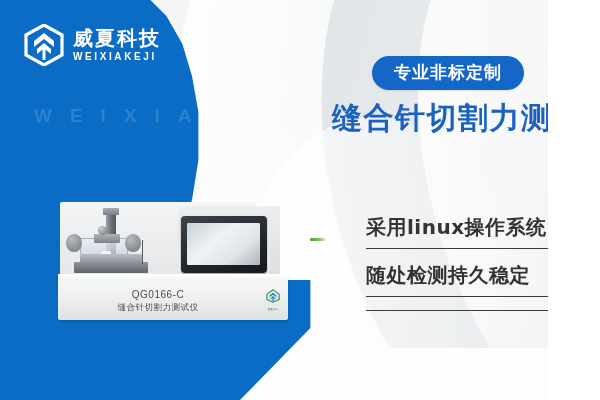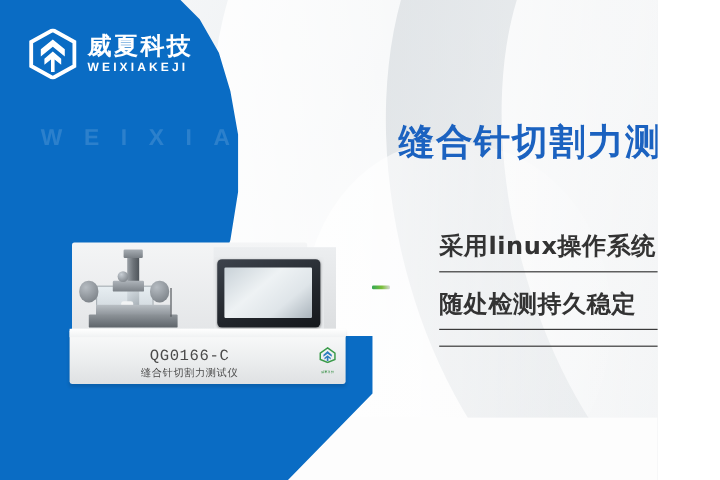--- a/index.html
+++ b/index.html
@@ -130,21 +130,21 @@
     font-size: 30px;
     font-weight: bold;
     letter-spacing: 1.5px;
     white-space: nowrap;
     font-family: "DejaVu Sans", "Liberation Sans", sans-serif;
   }
 
   
   .features {
     position: absolute;
-    left: 366px; top: 192px;
+    left: 366px; top: 214px;
     width: 222px;
   }
   .feature-item { margin-bottom: 13px; }
   .feature-text {
     color: #333333;
     font-size: 20px;
     font-weight: bold;
     letter-spacing: 0.5px;
     white-space: nowrap;
     font-family: "DejaVu Sans", "Liberation Sans", sans-serif;
@@ -182,23 +182,23 @@
     background: linear-gradient(180deg, #ffffff, #f0f2f3);
   }
   .mach-label {
     position: absolute;
     left: 0; top: 92px; width: 200px;
     text-align: center;
     line-height: 1.35;
   }
   .mach-model {
     color: #4a4a4a;
-    font-size: 13px;
+    font-size: 10px;
     letter-spacing: 0.5px;
-    font-family: Liberation Mono, monospace;
+    font-family: Liberation Sans, sans-serif;
   }
   .mach-name {
     color: #4a4a4a;
     font-size: 8.5px;
     letter-spacing: 0.5px;
     font-family: "DejaVu Sans", "Liberation Sans", sans-serif;
   }
   .mach-logo { position: absolute; left: 205px; top: 93px; width: 20px; text-align:center; }
   .mach-logo-text { font-size: 2.6px; color: #2e8b3d; letter-spacing: 0.2px; display:block; }
 
@@ -317,20 +317,21 @@
       </svg>
     </span>
     <span class="logo-text">
       <span class="logo-cn">威夏科技</span>
       <span class="logo-en">WEIXIAKEJI</span>
     </span>
   </div>
 
   <div class="watermark">WEIXIAKEJI</div>
 
+  <div class="badge">专业非标定制</div>
   <div class="headline">缝合针切割力测试仪</div>
 
   <div class="features">
     <div class="feature-item">
       <div class="feature-text">采用linux操作系统</div>
       <div class="feature-rule"></div>
     </div>
     <div class="feature-item">
       <div class="feature-text">随处检测持久稳定</div>
       <div class="feature-rule"></div>

